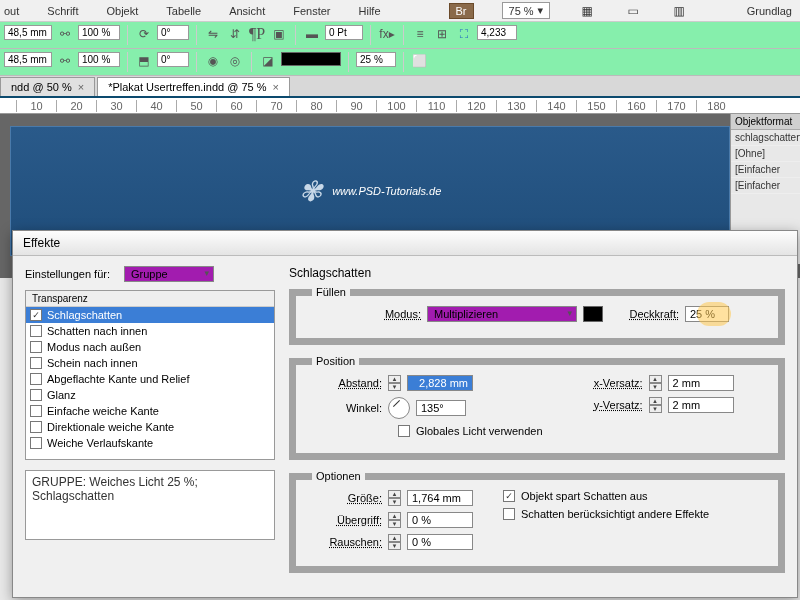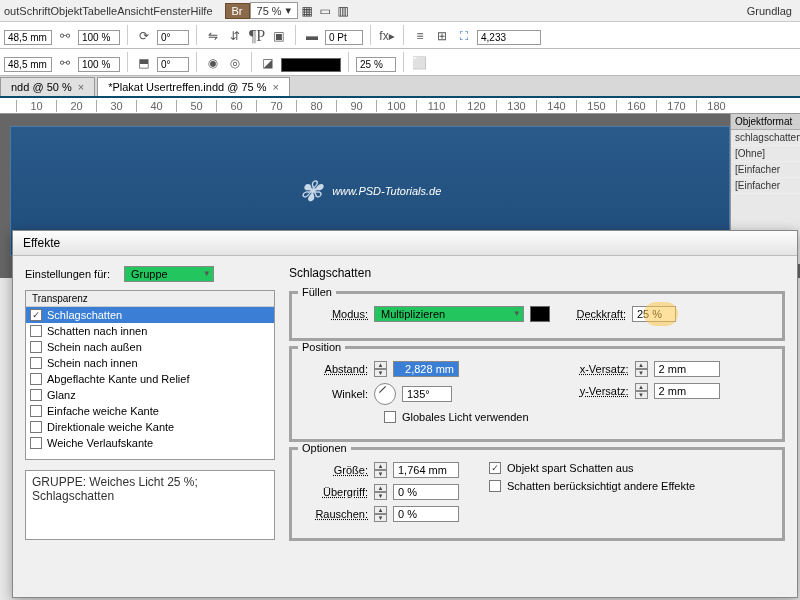--- a/index.html
+++ b/index.html
@@ -1,21 +1,21 @@
 <!DOCTYPE html>
 <html><head>
 <meta charset="utf-8">
 <style>
 * { box-sizing: border-box; margin: 0; padding: 0; font-family: Tahoma, Arial, sans-serif; font-size: 11px; }
 body { background: #e8e8e8; width: 800px; height: 600px; overflow: hidden; position: relative; }
-.menubar { background: #f0f0f0; border-bottom: 1px solid #ccc; height: 22px; display: flex; align-items: center; padding: 0 4px; gap: 0; }
+.menubar { background: #f0f0f0; border-bottom: 1px solid #ccc; height: 22px; display: flex; align-items: center; padding: 0 4px; gap: 28px; }
 .menubar span { color: #333; }
 .menubar .workspace { margin-left: auto; margin-right: 4px; }
 .zoom-box { border: 1px solid #999; padding: 1px 6px; background: #fff; display: inline-flex; align-items: center; gap: 4px; }
-.toolbar { background: #ffffff; border-bottom: 1px solid #bbb; padding: 3px 4px; display: flex; align-items: flex-end; gap: 4px; flex-wrap: wrap; }
+.toolbar { background: #86efac; border-bottom: 1px solid #bbb; padding: 3px 4px; display: flex; align-items: flex-start; gap: 4px; flex-wrap: wrap; }
 .tb-input { border: 1px solid #999; background: #fff; padding: 1px 3px; width: 48px; font-size: 10px; }
 .tb-icon { width: 18px; height: 18px; border: 1px solid transparent; display: inline-flex; align-items: center; justify-content: center; font-size: 12px; color: #555; }
 .tb-sep { width: 1px; height: 20px; background: #ccc; margin: 0 3px; }
 .tabs { background: #d8d8d8; display: flex; border-bottom: 2px solid #0c4a6e; height: 22px; align-items: flex-end; }
 .tab { background: #e0e0e0; border: 1px solid #999; border-bottom: none; padding: 3px 10px 3px 10px; margin-right: 2px; font-size: 10px; display: flex; align-items: center; gap: 6px; }
 .tab.active { background: #fff; }
 .tab-close { color: #666; cursor: pointer; }
 .canvas-area { position: relative; background: #666; height: 180px; }
 .ruler-h { background: #fff; height: 16px; border-bottom: 1px solid #999; display: flex; align-items: center; font-size: 8px; color: #666; padding-left: 16px; overflow: hidden; }
 .ruler-h span { display: inline-block; width: 40px; text-align: center; border-left: 1px solid #aaa; }
@@ -24,30 +24,30 @@
 .side-panel { position: absolute; right: 0; top: 16px; width: 70px; background: #e8e8e8; border-left: 1px solid #999; height: 150px; }
 .side-panel .hdr { background: #d0d0d0; padding: 2px 4px; font-size: 10px; border-bottom: 1px solid #aaa; }
 .side-panel .item { padding: 2px 4px; font-size: 10px; color: #333; border-bottom: 1px solid #eee; }
 .dialog { position: absolute; left: 12px; top: 230px; width: 786px; height: 368px; background: #f0f0f0; border: 1px solid #888; box-shadow: 0 3px 12px rgba(0,0,0,0.35); }
 .dlg-title { background: linear-gradient(180deg,#fdfdfd,#e4e4e4); border-bottom: 1px solid #bbb; padding: 5px 10px; font-size: 12px; }
 .dlg-body { display: flex; padding: 10px 12px; gap: 14px; }
 .dlg-left { width: 250px; }
 .dlg-right { flex: 1; }
 .settings-row { margin-bottom: 8px; display: flex; align-items: center; gap: 14px; }
 .settings-row label { font-size: 11px; }
-.dropdown { border: 1px solid #888; background: #22c55e; padding: 1px 18px 1px 6px; position: relative; }
+.dropdown { border: 1px solid #888; background: #a21caf; padding: 1px 18px 1px 6px; position: relative; }
 .dropdown::after { content: "▾"; position: absolute; right: 4px; top: 1px; font-size: 9px; color: #555; }
 .listbox { border: 1px solid #999; background: #fff; height: 170px; overflow: hidden; }
 .listbox .hdr { background: #eee; padding: 2px 6px; font-size: 10px; border-bottom: 1px solid #ccc; }
 .listbox .row { display: flex; align-items: center; padding: 2px 4px; gap: 5px; font-size: 11px; }
 .listbox .row.selected { background: #3b7ed6; color: #fff; }
 .chk { width: 12px; height: 12px; border: 1px solid #777; background: #fff; display: inline-flex; align-items: center; justify-content: center; font-size: 9px; color: #333; }
 .summary { border: 1px solid #999; background: #fff; height: 70px; padding: 4px 6px; margin-top: 10px; font-size: 12px; color: #333; }
 .section-title { font-size: 12px; margin-bottom: 6px; }
-fieldset { border: 3px solid #a3a3a3; padding: 8px 10px 10px 6px; }
+fieldset { border: 7px solid #a3a3a3; padding: 8px 10px 10px 16px; margin-bottom: 10px; }
 legend { font-size: 11px; padding: 0 4px; }
 .field-row { display: flex; align-items: center; gap: 6px; margin-bottom: 6px; }
 .field-row .lbl { width: 70px; text-align: right; text-decoration: underline dotted; text-underline-offset: 1px; font-size: 11px; }
 .field-row .lbl.noul { text-decoration: none; }
 .num-input { border: 1px solid #888; background: #fff; padding: 1px 4px; width: 66px; font-size: 11px; }
 .num-input.sel { background: #3b7ed6; color: #fff; text-align: right; }
 .stepper { display: inline-flex; flex-direction: column; }
 .stepper span { width: 13px; height: 8px; border: 1px solid #888; background: #eee; font-size: 7px; line-height: 6px; text-align: center; color: #444; }
 .swatch { width: 20px; height: 16px; background: #000; border: 1px solid #666; }
 .angle-dial { width: 22px; height: 22px; border: 1px solid #888; border-radius: 50%; position: relative; background: #fff; }
@@ -89,21 +89,21 @@
   <span class="tb-icon">▣</span>
   <span class="tb-sep"></span>
   <span class="tb-icon">▬</span>
   <input class="tb-input" style="width: 38px;" value="0 Pt">
   <span class="tb-sep"></span>
   <span class="tb-icon">fx▸</span>
   <span class="tb-sep"></span>
   <span class="tb-icon">≡</span>
   <span class="tb-icon">⊞</span>
   <span class="tb-icon" style="color:#2a70c0">⛶</span>
-  <input class="tb-input" style="width: 64px;" value="4,233">
+  <input class="tb-input" style="width: 40px;" value="4,233">
 </div>
 <div class="toolbar">
   <input class="tb-input" value="48,5 mm" style="">
   <span class="tb-icon">⚯</span>
   <input class="tb-input" style="width: 42px;" value="100 %">
   <span class="tb-sep"></span>
   <span class="tb-icon">⬒</span>
   <input class="tb-input" style="width: 32px;" value="0°">
   <span class="tb-sep"></span>
   <span class="tb-icon">◉</span>
@@ -175,21 +175,21 @@
         <div class="row selected">
             <span class="chk">✓</span>
             <span>Schlagschatten</span>
           </div>
         <div class="row">
             <span class="chk"></span>
             <span>Schatten nach innen</span>
           </div>
         <div class="row">
             <span class="chk"></span>
-            <span>Schein nach außen</span>
+            <span>Modus nach außen</span>
           </div>
         <div class="row">
             <span class="chk"></span>
             <span>Schein nach innen</span>
           </div>
         <div class="row">
             <span class="chk"></span>
             <span>Abgeflachte Kante und Relief</span>
           </div>
         <div class="row">
@@ -210,21 +210,21 @@
           </div>
       </div>
       <div class="summary">GRUPPE: Weiches Licht 25 %; Schlagschatten</div>
     </div>
 
     <div class="dlg-right">
       <div class="section-title">Schlagschatten</div>
 
       <fieldset>
         <legend>Füllen</legend>
-        <div class="field-row" style="justify-content:flex-start">
+        <div class="field-row" style="justify-content:center">
           <div style="display:flex;align-items:center;gap:6px">
             <span class="lbl">Modus:</span>
             <div class="dropdown" style="width:150px">Multiplizieren</div>
             <div class="swatch"></div>
           </div>
           <div style="display:flex;align-items:center;gap:6px;position:relative">
             <span class="lbl">Deckkraft:</span>
             <div class="highlight-circle" style="right:-2px;top:-4px"></div>
             <input class="num-input" style="width: 44px;" value="25 %">
           </div>

